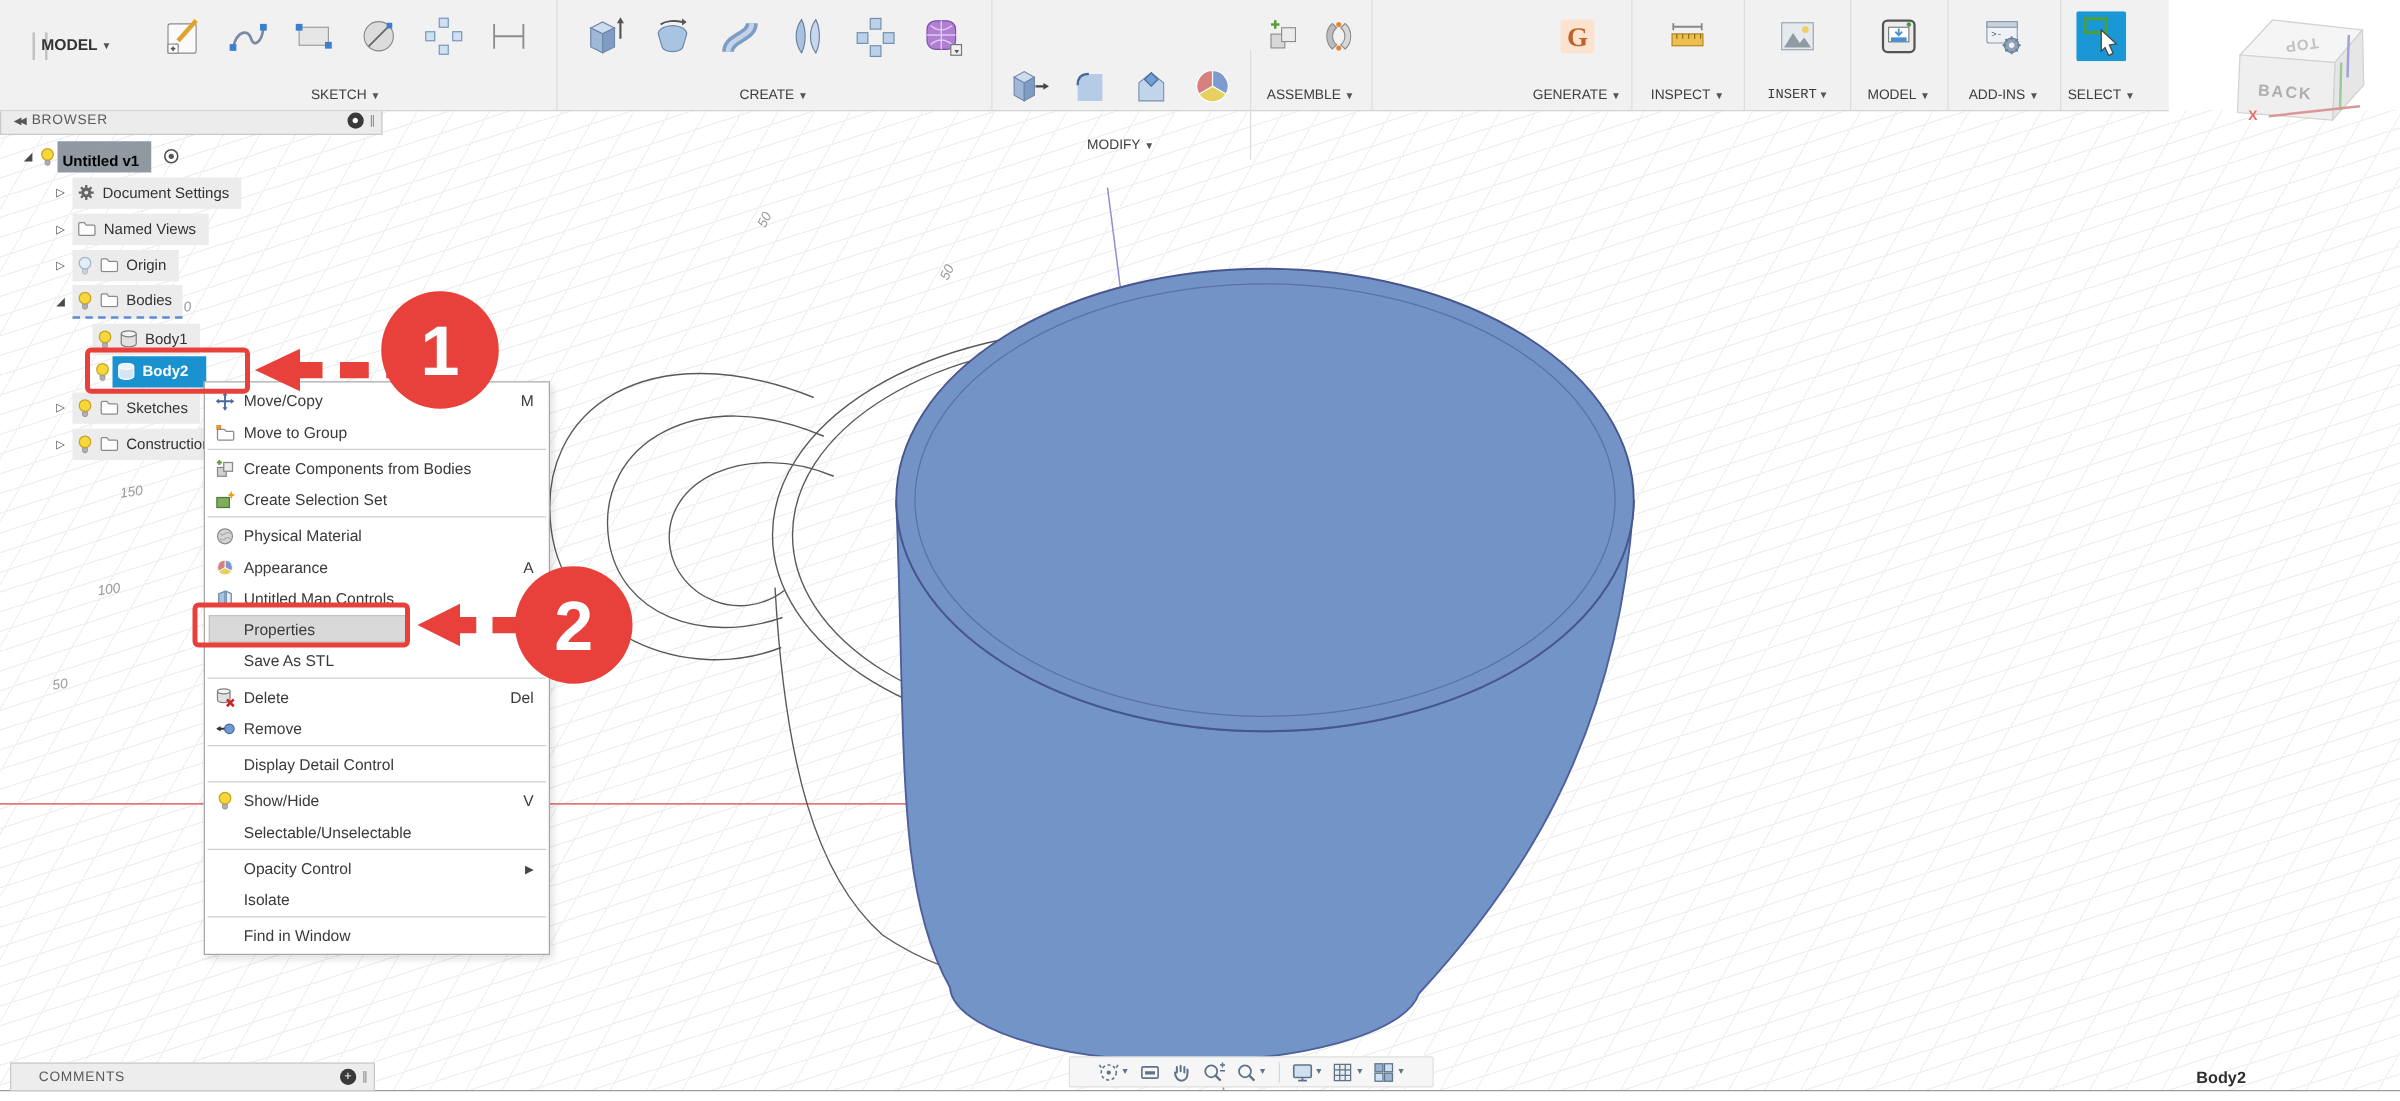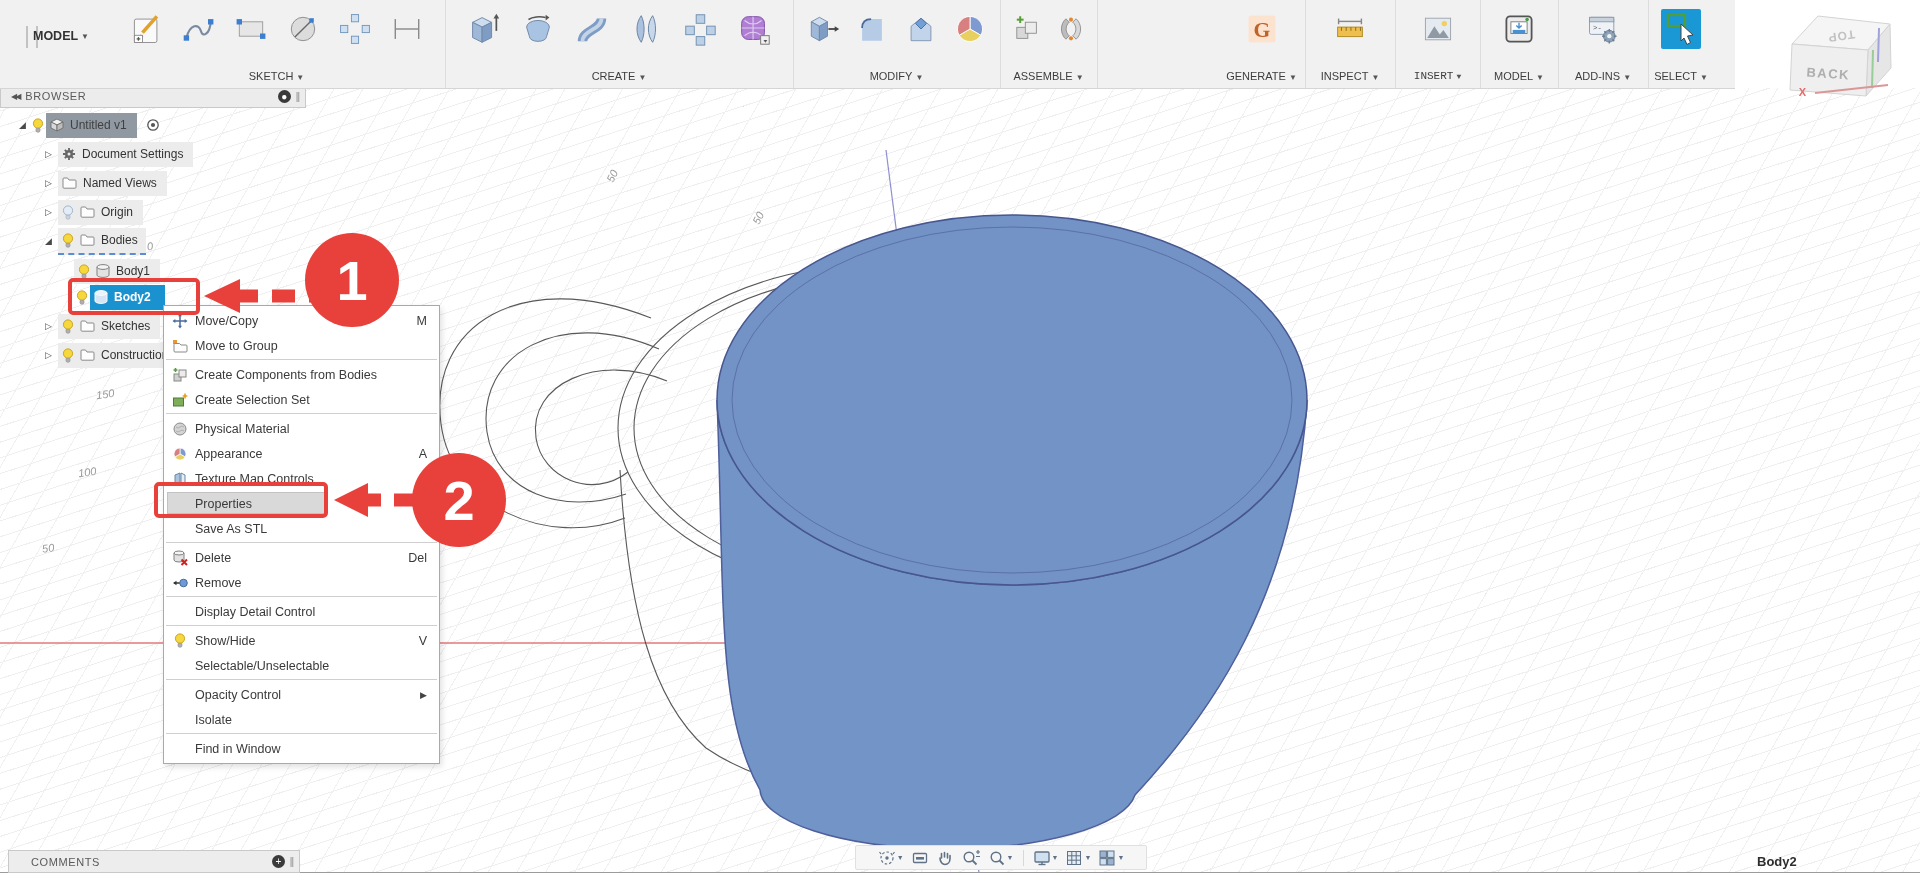--- a/index.html
+++ b/index.html
@@ -40,21 +40,21 @@
       border:1px solid #c9c9c9;box-sizing:border-box;display:flex;align-items:center;z-index:11;}
   #browser-header .harrows{font-size:8px;color:#555;margin:0 6px 0 10px;letter-spacing:-2px;}
   #browser-header .htitle{font-size:11px;color:#5a5a5a;letter-spacing:.6px;flex:1;}
   .hbtn{width:13px;height:13px;border-radius:50%;background:#3a3a3a;color:#fff;font-size:10px;line-height:13px;
         text-align:center;margin-right:5px;}
   .hgrip{color:#888;font-size:10px;margin-right:6px;letter-spacing:-1px;}
 
   .trow{position:absolute;height:26px;display:flex;align-items:center;font-size:12px;color:#333;z-index:11;}
   .tri{width:13px;font-size:9px;color:#4a4a4a;text-align:center;margin-right:3px;}
   .gbox{display:flex;align-items:center;gap:6px;background:#ececec;padding:2px 10px 2px 4px;height:21px;white-space:nowrap;}
-  .selgray{background:#9099a2;color:#404040;font-weight:normal;}
+  .selgray{background:#9099a2;color:#000000;font-weight:bold;flex-direction:column;}
   .selblue{background:#1b92d0;color:#fff;font-weight:bold;padding-right:14px;}
   .droptarget{border-bottom:2px dashed #5b8dd6;}
   .radio{margin-left:9px;display:flex;align-items:center;}
   .rowbulb{margin-right:2px;display:flex;align-items:center;}
 
   
   #ctxmenu{position:absolute;left:163px;top:305px;width:277px;background:#fff;border:1px solid #a9a9a9;
            padding:2px 0;z-index:40;box-sizing:border-box;box-shadow:2px 3px 6px rgba(0,0,0,.12);}
   .mi{height:25px;display:flex;align-items:center;padding:0 12px 0 6px;font-size:12.5px;color:#3a3a3a;position:relative;}
   .mi-ic{width:20px;height:17px;display:flex;align-items:center;justify-content:center;margin-right:5px;z-index:1;}
@@ -211,21 +211,21 @@
       <svg class="tbi" width="38" height="38" viewBox="0 0 40 40">
         <rect x="7" y="7" width="24" height="24" rx="7" fill="#b07fd4" stroke="#7e4fa8"></rect>
         <path d="M7,19 H31 M19,7 V31 M10,11 C16,16 22,16 28,11 M10,27 C16,22 22,22 28,27" stroke="#e0ccf0" stroke-width="1.2" fill="none"></path>
         <rect x="27" y="27" width="9" height="9" fill="#f0f0f0" stroke="#777"></rect>
         <polygon points="30,31.5 34,31.5 32,34.5" fill="#555"></polygon>
       </svg>
     </div>
     <div class="tb-label"><span>CREATE</span><span class="caret">▼</span></div>
   </div>
 
-  <div class="tb-group" style="left:793px;width:207px;z-index:31;">
+  <div class="tb-group" style="left:793px;width:207px;z-index:31;margin-top:40px;">
     <div class="tb-icons" style="gap:13px;">
       <svg class="tbi" width="36" height="36" viewBox="0 0 40 40">
         <polygon points="7,12 16,7 25,12 16,17" fill="#cddcee" stroke="#6f87a8"></polygon>
         <polygon points="7,12 16,17 16,33 7,28" fill="#9fb8d8" stroke="#6f87a8"></polygon>
         <polygon points="16,17 25,12 25,28 16,33" fill="#7e9cc4" stroke="#6f87a8"></polygon>
         <line x1="26" y1="20" x2="35" y2="20" stroke="#444" stroke-width="2"></line>
         <polygon points="38,20 33,17 33,23" fill="#444"></polygon>
       </svg>
       <svg class="tbi" width="36" height="36" viewBox="0 0 40 40">
         <path d="M9,33 L9,19 Q9,9 19,9 L31,9 L31,33 Z" fill="#b5cbe6" stroke="#70890a0"></path>
@@ -542,21 +542,21 @@
       <span class="mi-label">Appearance</span>
       <span class="mi-short">A</span>
     </div>
     <div class="mi">
       <span class="mi-ic">
           <svg width="16" height="14" viewBox="0 0 16 14">
             <polygon points="3,3 8,1 8,11 3,13" fill="#a8c4e0" stroke="#6888a8"></polygon>
             <polygon points="9,1 13,3 13,11 9,11" fill="#e8eef4" stroke="#6888a8"></polygon>
           </svg>
         </span>
-      <span class="mi-label">Texture Map Controls</span>
+      <span class="mi-label">Untitled Map Controls</span>
       <span class="mi-short"></span>
     </div>
     <div class="mi props">
       <span class="mi-ic"></span>
       <span class="mi-label">Properties</span>
       <span class="mi-short"></span>
     </div>
     <div class="mi">
       <span class="mi-ic"></span>
       <span class="mi-label">Save As STL</span>

